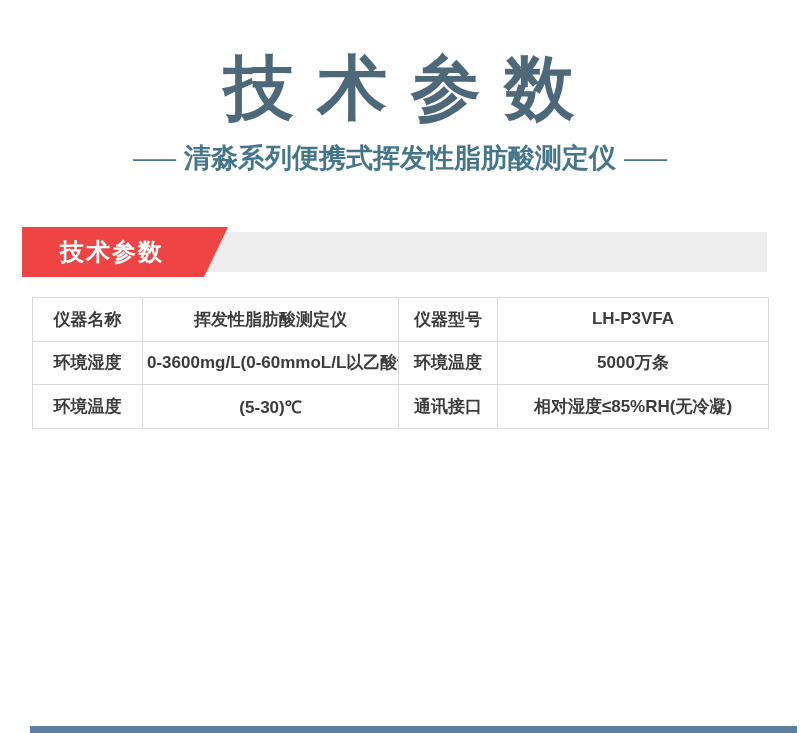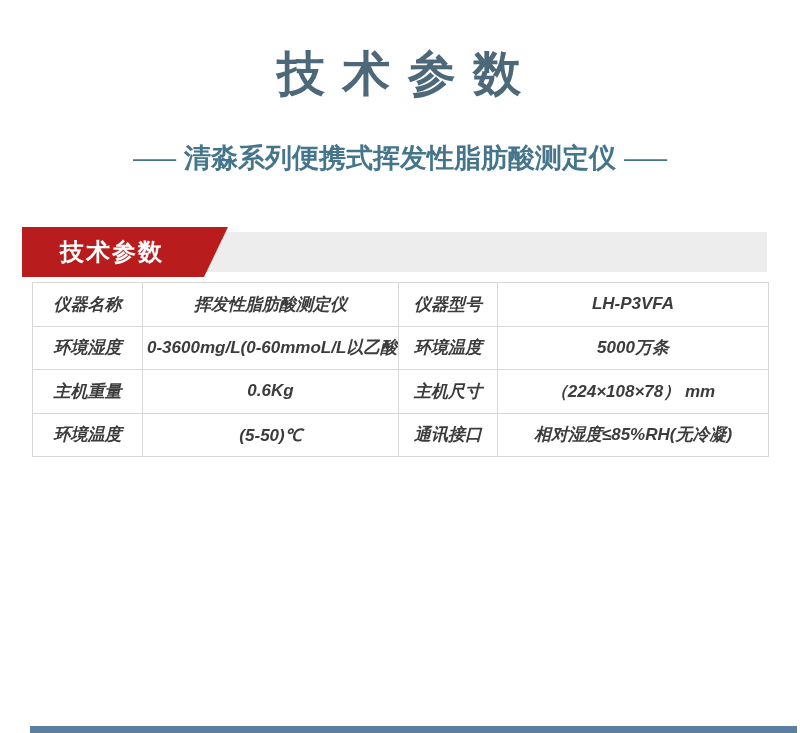--- a/index.html
+++ b/index.html
@@ -12,21 +12,21 @@
     margin: 0 auto;
     background: #ffffff;
     overflow: hidden;
   }
   .main-title {
     position: absolute;
     top: 42px;
     left: 0;
     width: 100%;
     text-align: center;
-    font-size: 48px;
+    font-size: 70px;
     font-weight: 900;
     color: #4d6879;
     letter-spacing: 2px;
     white-space: pre;
   }
   .subtitle {
     position: absolute;
     top: 140px;
     left: 0;
     width: 100%;
@@ -50,39 +50,38 @@
     width: 745px;
     height: 40px;
     background: #ededed;
   }
   .banner-flag {
     position: absolute;
     left: 22px;
     top: 227px;
     width: 206px;
     height: 50px;
-    background: #b91c1c;
+    background: #ef4444;
     clip-path: polygon(0 0, 100% 0, calc(100% - 24px) 100%, 0 100%);
     display: flex;
     align-items: center;
     padding-left: 38px;
     color: #ffffff;
     font-size: 24px;
     font-weight: 600;
     letter-spacing: 2px;
     text-align: right;
   }
   table.spec-table {
     position: absolute;
     left: 32px;
-    top: 282px;
+    top: 297px;
     width: 736px;
     border-collapse: collapse;
     table-layout: fixed;
-    font-style: italic;
   }
   table.spec-table td {
     border: 1px solid #d8d8d8;
     height: 43.5px;
     text-align: center;
     vertical-align: middle;
     font-size: 17px;
     font-weight: 600;
     color: #3c3c3c;
     padding: 0 4px;
@@ -135,28 +134,22 @@
           <td>仪器型号</td>
           <td>LH-P3VFA</td>
         </tr>
         <tr>
           <td>环境湿度</td>
           <td>0-3600mg/L(0-60mmoL/L以乙酸计)</td>
           <td>环境温度</td>
           <td>5000万条</td>
         </tr>
         <tr>
-          <td>主机重量</td>
-          <td>0.6Kg</td>
-          <td>主机尺寸</td>
-          <td>（224×108×78） mm</td>
-        </tr>
-        <tr>
           <td>环境温度</td>
-          <td>(5-50)℃</td>
+          <td>(5-30)℃</td>
           <td>通讯接口</td>
           <td>相对湿度≤85%RH(无冷凝)</td>
         </tr>
       </tbody>
   </table>
 
   <div class="bottom-bar"></div>
 
 </div>
 

